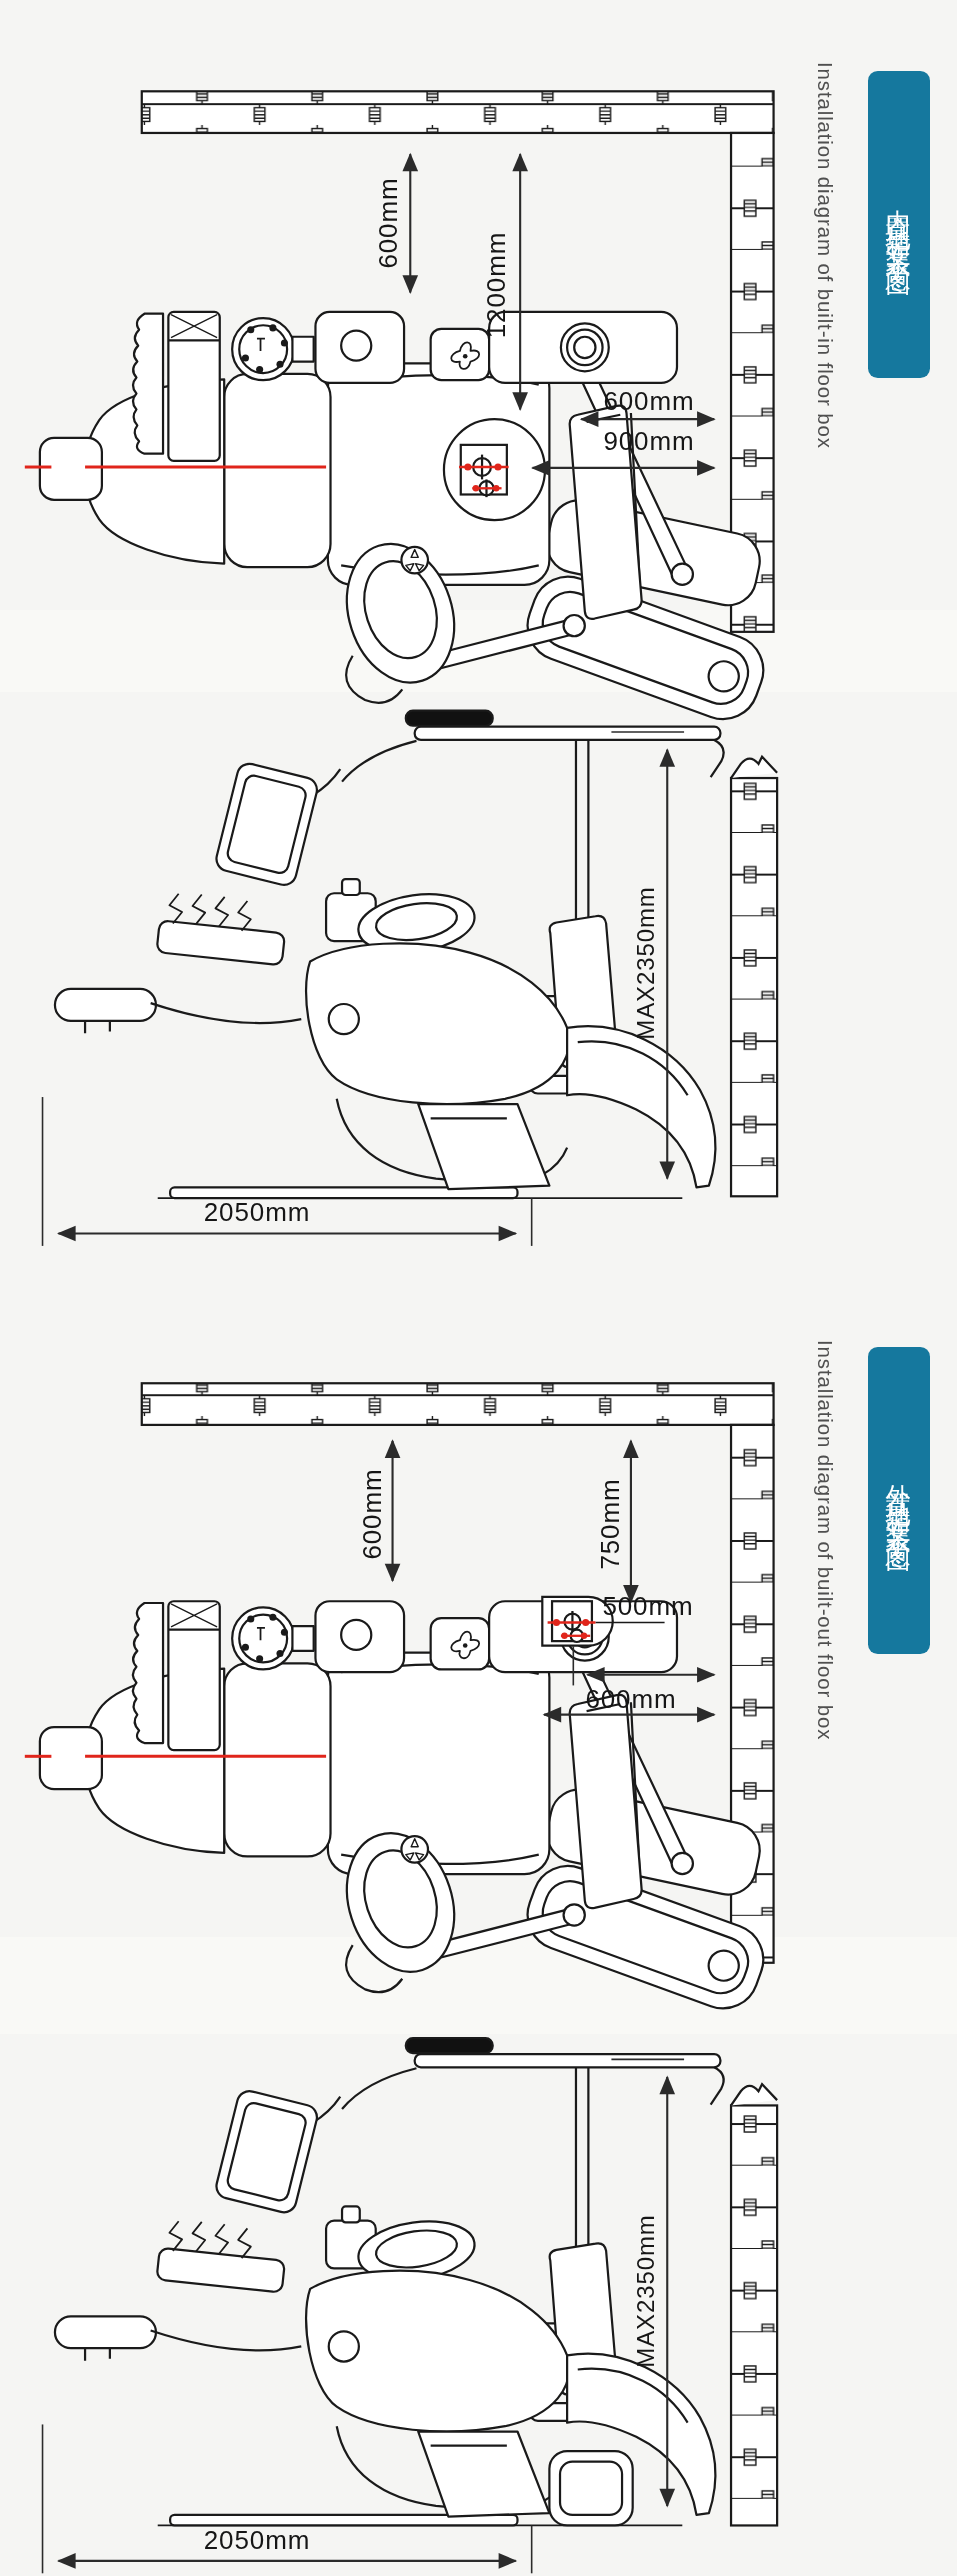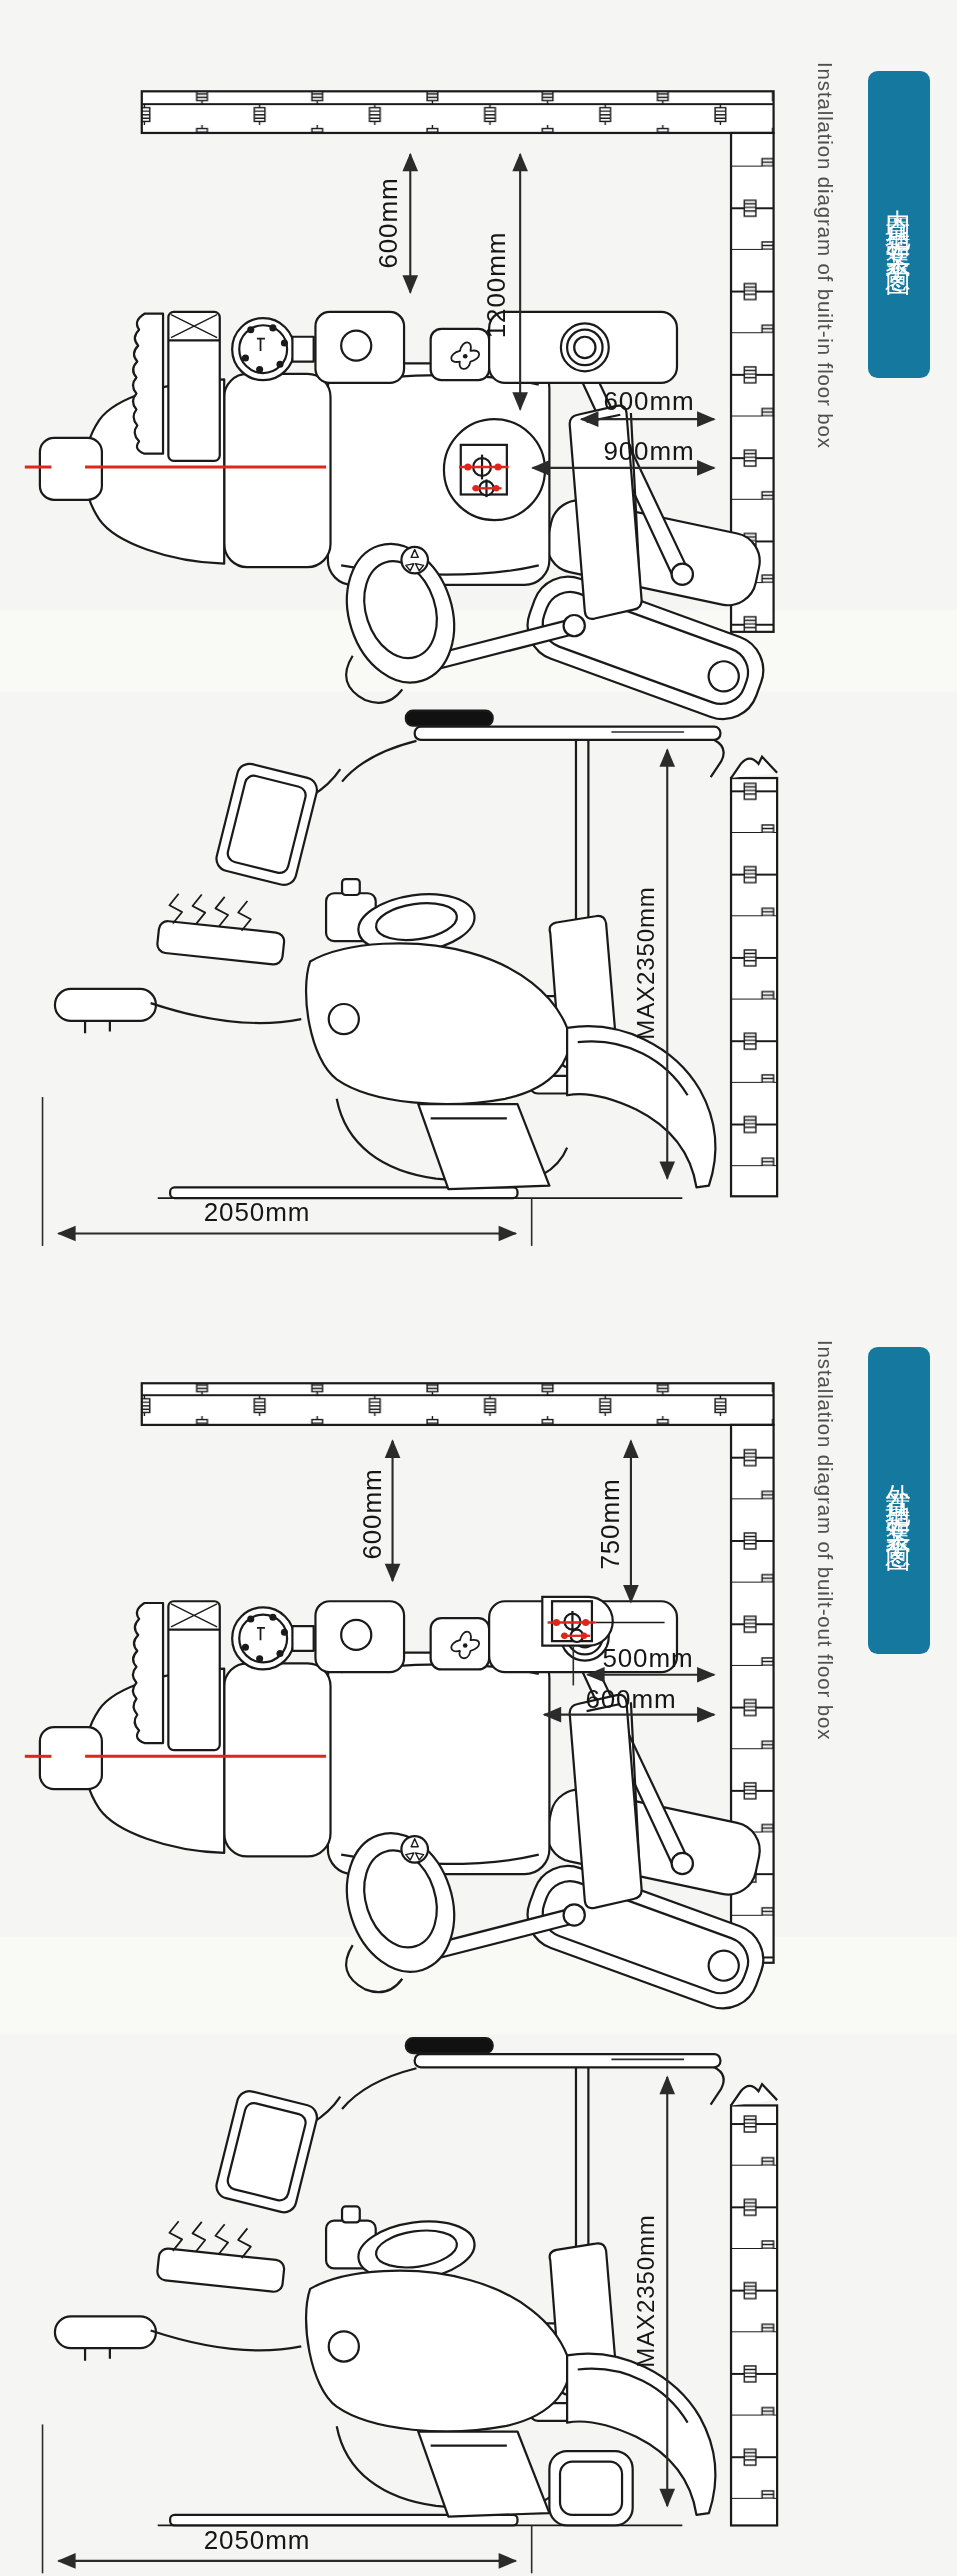--- a/index.html
+++ b/index.html
@@ -279,32 +279,32 @@
       <line x1="753" y1="2344" x2="753" y2="2828" marker-start="url(#ah)" marker-end="url(#ah)"></line>
       <line x1="48" y1="2736" x2="48" y2="2904" stroke-width="1.8"></line>
       <line x1="600" y1="2850" x2="600" y2="2904" stroke-width="1.8"></line>
       <line x1="66" y1="2890" x2="582" y2="2890" marker-start="url(#ah)" marker-end="url(#ah)"></line>
     </g>
   </svg>
 
   <div class="dim-label v" style="left:388px;top:223px">600mm</div>
   <div class="dim-label v" style="left:496px;top:285px">1200mm</div>
   <div class="dim-label" style="left:649px;top:401px">600mm</div>
-  <div class="dim-label" style="left:649px;top:451px">900mm</div>
+  <div class="dim-label" style="left:649px;top:441px">900mm</div>
   <div class="dim-label v small" style="left:646px;top:963px">MAX2350mm</div>
   <div class="dim-label" style="left:257px;top:1212px">2050mm</div>
 
   <div class="caption" style="left: 813px; top: 62px; color: rgb(79, 79, 79);">Installation diagram of built-in floor box</div>
   <div class="badge" style="top: 71px; height: 307px; background: rgb(21, 120, 158);">
     <span>内置地箱安装示意图</span>
   </div>
 
   <div class="dim-label v" style="left:372px;top:1514px">600mm</div>
   <div class="dim-label v" style="left:610px;top:1524px">750mm</div>
-  <div class="dim-label" style="left:648px;top:1658px">500mm</div>
+  <div class="dim-label" style="left:648px;top:1606px">500mm</div>
   <div class="dim-label" style="left:631px;top:1699px">600mm</div>
   <div class="dim-label v small" style="left:646px;top:2291px">MAX2350mm</div>
   <div class="dim-label" style="left:257px;top:2540px">2050mm</div>
 
   <div class="caption" style="left: 813px; top: 1340px; color: rgb(79, 79, 79);">Installation diagram of built-out floor box</div>
   <div class="badge" style="top: 1347px; height: 307px; background: rgb(21, 120, 158);">
     <span>外置地箱安装示意图</span>
   </div>
 
 </div>

